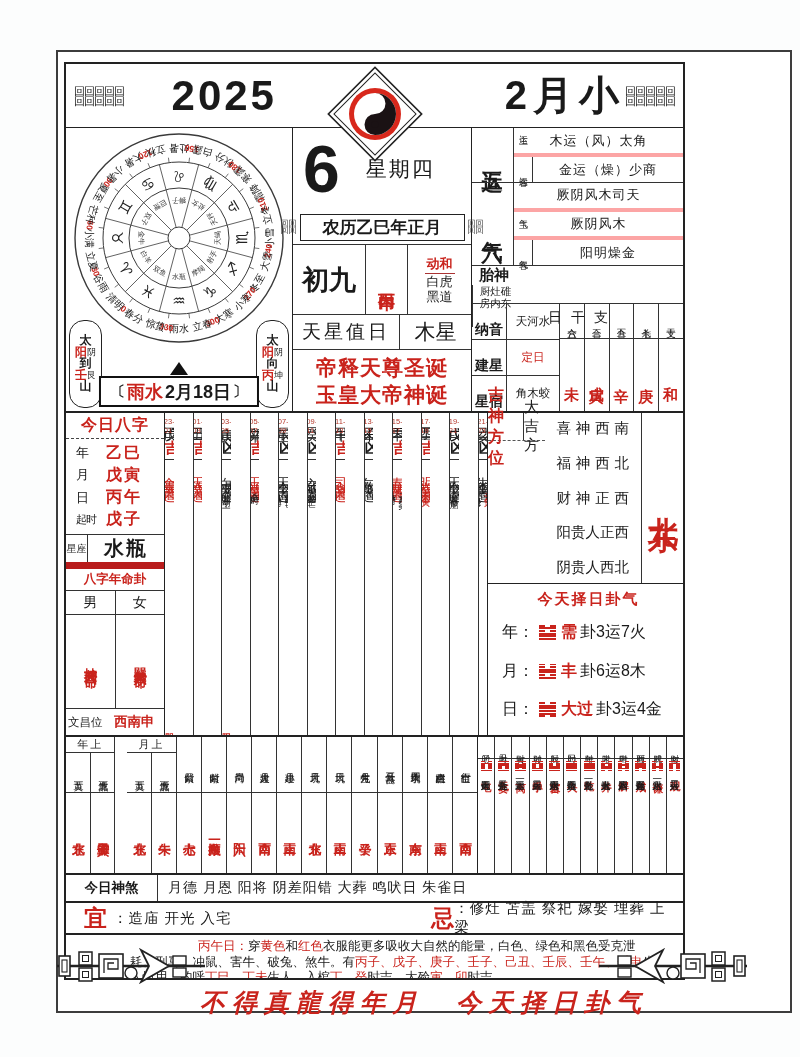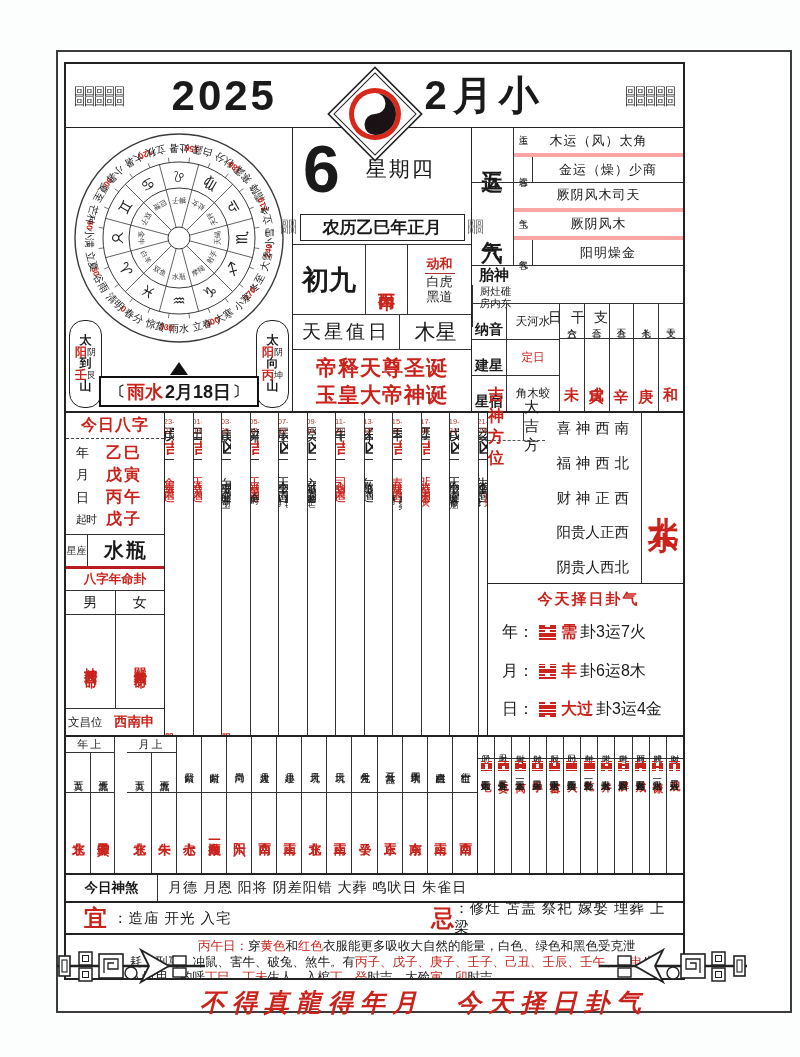--- a/index.html
+++ b/index.html
@@ -11,21 +11,21 @@
   .v { writing-mode:vertical-rl; text-orientation:upright; }
   .bb { border-bottom:4px solid #fca5a5;flex-direction:column; }
   .cen { display:flex; align-items:center; justify-content:center; }
 
   
   .r-header { height:64px; border-bottom:1.5px solid #222; display:flex; align-items:center; position:relative; }
   .hw { font-size:11px; line-height:10px; white-space:pre; color:#222; letter-spacing:-1px; }
   .hw::after { content:"回回回回回\A回回回回回"; }
   .hw-l { margin-left:8px; } .hw-r { margin-right:8px; }
   .year-label { flex:1; text-align:center; font-size:42px; font-weight:bold; letter-spacing:3px; }
-  .month-label { flex:1; text-align:left; font-size:40px; font-weight:bold; letter-spacing:6px; }
+  .month-label { flex:1; text-align:right; font-size:40px; font-weight:bold; letter-spacing:6px; }
   .logo-wrap { width:100px; height:100px; position:relative; top:18px; z-index:5; flex:0 0 100px; }
 
   
   .r-two { height:283px; display:flex; }
   .col-compass { width:226px; position:relative; }
   .col-date { width:180px; border-left:1.5px solid #222; border-right:1.5px solid #222; display:flex; flex-direction:column; }
   .col-yunqi { flex:1; display:flex; flex-direction:column; }
 
   .side-box { position:absolute; bottom:3px; width:33px; height:88px; border:1.5px solid #222; border-radius:15px; display:flex; flex-direction:column; align-items:center; justify-content:center; background:#fff; z-index:3; }
   .side-box .row { display:flex; align-items:center; line-height:11.5px; }
@@ -83,21 +83,21 @@
 
   
   .r-main { height:324px; border-top:2px solid #222; display:flex; }
   .bazi-panel { width:99px; border-right:1.5px solid #222; display:flex; flex-direction:column; }
   .bz-title { height:26px; border-bottom:1.5px dashed #444; font-size:16px; font-weight:bold; letter-spacing:1px; }
   .bz-pillars { height:96px; border-bottom:1px solid #333; padding:3px 6px 3px 10px; display:flex; flex-direction:column; justify-content:space-around; }
   .bz-row { display:flex; align-items:center; }
   .bz-lab { width:30px; font-size:13px; }
   .bz-lab.small { font-size:11px; letter-spacing:-1px; }
   .bz-val { font-size:16px; font-weight:bold; letter-spacing:2px; }
-  .bz-xz { height:34px; border-bottom:3px solid #b91c1c; display:flex; }
+  .bz-xz { height:34px; border-bottom:7px solid #b91c1c; display:flex; }
   .bz-xz .lab { width:22px; font-size:10px; line-height:10px; border-right:1px solid #333; }
   .bz-xz .val { flex:1; font-size:20px; font-weight:bold; letter-spacing:2px; }
   .bz-mgt { height:22px; border-bottom:1px solid #333; font-size:12.5px; font-weight:bold; }
   .bz-mw { height:24px; border-bottom:1px solid #333; display:flex; }
   .bz-mw div { flex:1; font-size:14px; }
   .bz-mw div + div { border-left:1px solid #333; }
   .bz-guas { flex:1; border-bottom:1px solid #333; display:flex; }
   .bz-guas .g { flex:1; font-size:13px; font-weight:bold; letter-spacing:2px; }
   .bz-guas .g + .g { border-left:1px solid #333; }
   .bz-wc { height:26px; display:flex; align-items:center; }

